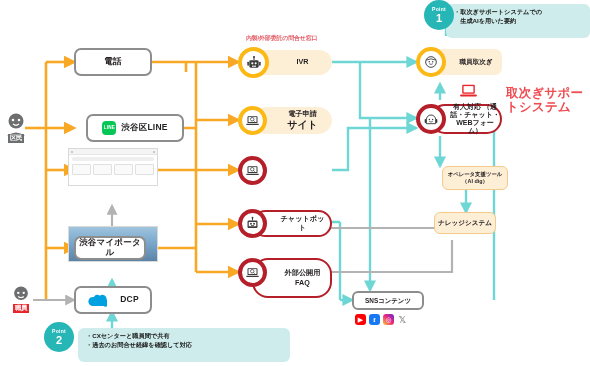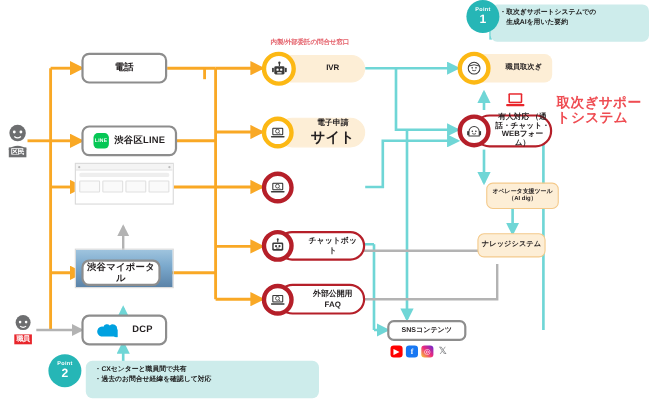--- a/index.html
+++ b/index.html
@@ -188,21 +188,21 @@
         <circle cx="15" cy="7.5" r="1.3" fill="#fff"></circle>
       <path d="M9 11.5 q3 2.4 6 0" stroke="#fff" stroke-width="1.2" fill="none"></path>
     </svg>
     <span class="ptag red">職員</span>
   </div>
 
   <div class="node chan" style="left:74px;top:48px;width:78px;height:28px;">
     <span class="lbl">電話</span>
   </div>
 
-  <div class="node chan" style="left:74px;top:114px;width:87px;height:28px;gap:5px;">
+  <div class="node chan" style="left:86px;top:114px;width:98px;height:28px;gap:5px;">
     <span class="linelogo">LINE</span>
     <span class="lbl">渋谷区LINE</span>
   </div>
 
   <div class="thumb" style="left:68px;top:148px;width:90px;height:38px;">
     <div class="bar">
         <div class="dot"></div>
         <div style="flex:1"></div>
         <div class="dot"></div>
       </div>
@@ -245,21 +245,21 @@
       <rect x="11.2" y="3.5" width="1.6" height="4" fill="#3a3a3a"></rect>
         <circle cx="12" cy="3" r="1.6" fill="#3a3a3a"></circle>
       <rect x="2" y="10" width="2.4" height="6" rx="1" fill="#3a3a3a"></rect>
       <rect x="19.6" y="10" width="2.4" height="6" rx="1" fill="#3a3a3a"></rect>
     </svg>
   </div>
 
   <div class="node pill cream" style="left:252px;top:107px;width:80px;height:27px;">
     <span class="txt">
       <span>電子申請</span>
-      <span class="sub" style="font-size:13px">サイト</span>
+      <span class="sub" style="font-size:10px">サイト</span>
     </span>
   </div>
   <div class="badge y" style="left:238px;top:106px;width:29px;height:29px;">
     <svg width="15" height="15" viewBox="0 0 24 24">
       <rect x="4" y="5" width="16" height="11" rx="1.4" fill="#3a3a3a"></rect>
       <rect x="5.6" y="6.6" width="12.8" height="7.8" fill="#fff"></rect>
       <circle cx="11.6" cy="10" r="2.8" fill="none" stroke="#3a3a3a" stroke-width="1.2"></circle>
       <line x1="13.6" y1="12" x2="15.4" y2="13.8" stroke="#3a3a3a" stroke-width="1.3"></line>
       <rect x="2" y="17" width="20" height="2.2" rx="1" fill="#3a3a3a"></rect>
     </svg>
@@ -283,21 +283,21 @@
       <rect x="4" y="7" width="16" height="12" rx="2" fill="#3a3a3a"></rect>
       <rect x="6" y="9.4" width="12" height="7" rx="1" fill="#fff"></rect>
       <circle cx="9.5" cy="12.4" r="1.5" fill="#3a3a3a"></circle>
         <circle cx="14.5" cy="12.4" r="1.5" fill="#3a3a3a"></circle>
       <rect x="9.5" y="14.6" width="5" height="1.2" fill="#3a3a3a"></rect>
       <rect x="11.2" y="3" width="1.6" height="4" fill="#3a3a3a"></rect>
         <circle cx="12" cy="2.6" r="1.5" fill="#3a3a3a"></circle>
     </svg>
   </div>
 
-  <div class="node pill red" style="left:252px;top:258px;width:80px;height:28px;">
+  <div class="node pill red" style="left:252px;top:258px;width:80px;height:40px;">
     <span class="txt">
       <span>外部公開用</span>
       <span class="sub" style="font-size:7.2px">FAQ</span>
     </span>
   </div>
   <div class="badge r" style="left:238px;top:258px;width:29px;height:29px;">
     <svg width="15" height="15" viewBox="0 0 24 24">
       <rect x="4" y="5" width="16" height="11" rx="1.4" fill="#3a3a3a"></rect>
       <rect x="5.6" y="6.6" width="12.8" height="7.8" fill="#fff"></rect>
       <circle cx="11.6" cy="10" r="2.8" fill="none" stroke="#3a3a3a" stroke-width="1.2"></circle>

